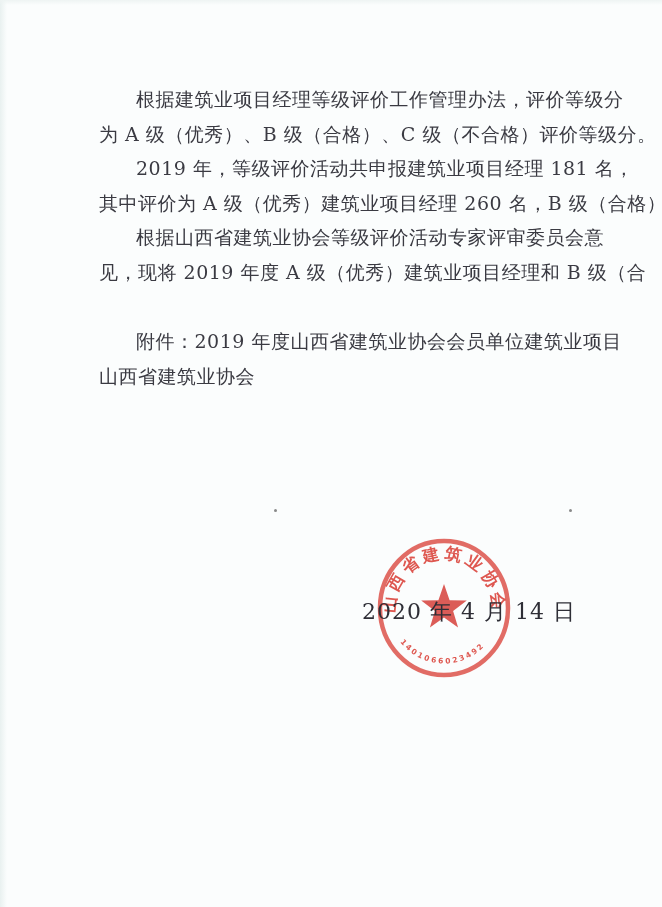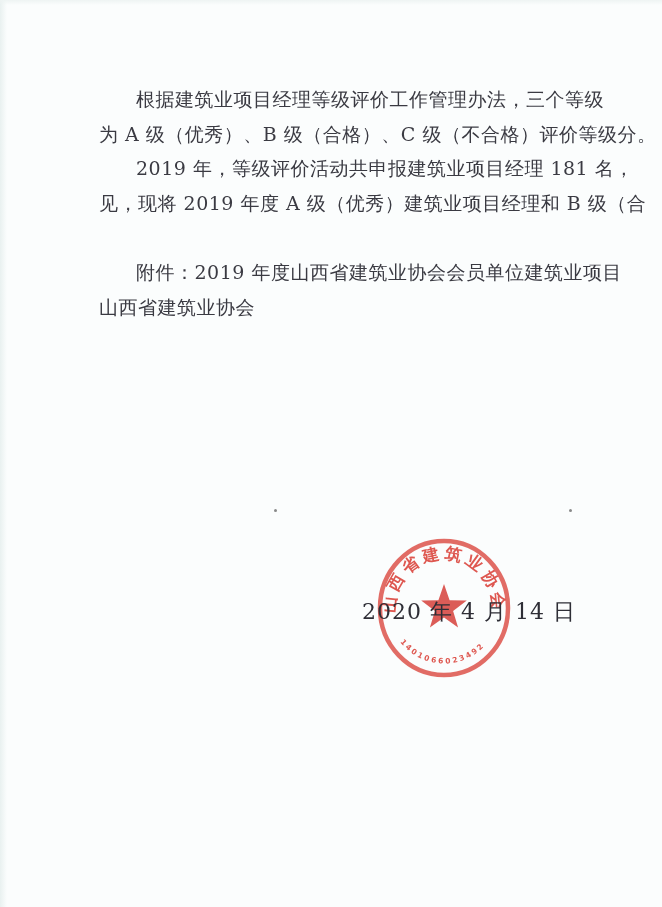--- a/index.html
+++ b/index.html
@@ -43,23 +43,25 @@
   .speck.s1{left:274px;top:509px;}
   .speck.s2{left:569px;top:509px;}
 </style>
 </head>
 <body>
 
 <div class="scan-edge-left"></div>
 <div class="scan-edge-top"></div>
 
 <div class="doc-text">
-  <div class="line indent">根据建筑业项目经理等级评价工作管理办法，三个等级</div>
+  <div class="line indent">根据建筑业项目经理等级评价工作管理办法，评价等级分</div>
   <div class="line">为 A 级（优秀）、B 级（合格）、C 级（不合格）评价等级分。</div>
   <div class="line indent">2019 年，等级评价活动共申报建筑业项目经理 181 名，</div>
+  <div class="line">其中评价为 A 级（优秀）建筑业项目经理 260 名，B 级（合格）</div>
+  <div class="line indent">根据山西省建筑业协会等级评价活动专家评审委员会意</div>
   <div class="line">见，现将 2019 年度 A 级（优秀）建筑业项目经理和 B 级（合</div>
   <div class="line spacer"></div>
   <div class="line indent">附件：2019 年度山西省建筑业协会会员单位建筑业项目</div>
   <div class="line">山西省建筑业协会</div>
 </div>
 
 <div class="date-line">2020 年 4 月 14 日</div>
 
 <svg class="seal" viewBox="0 0 140 144" xmlns="http://www.w3.org/2000/svg">
   <defs>

